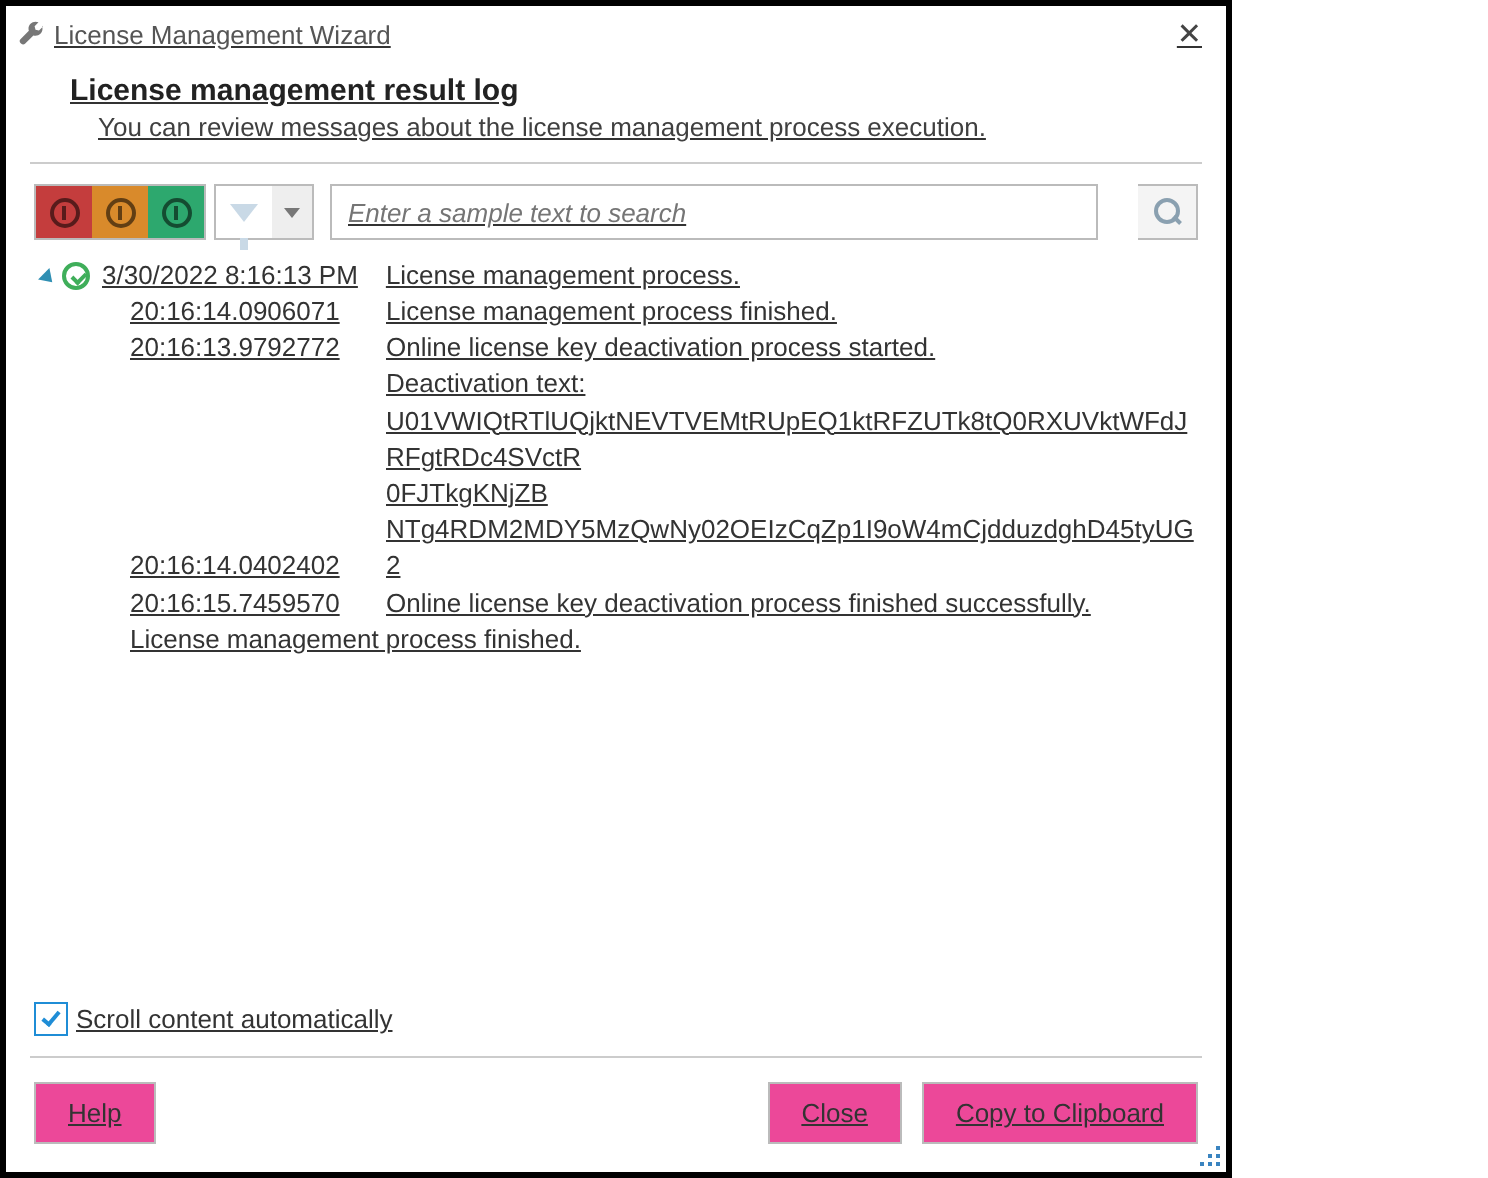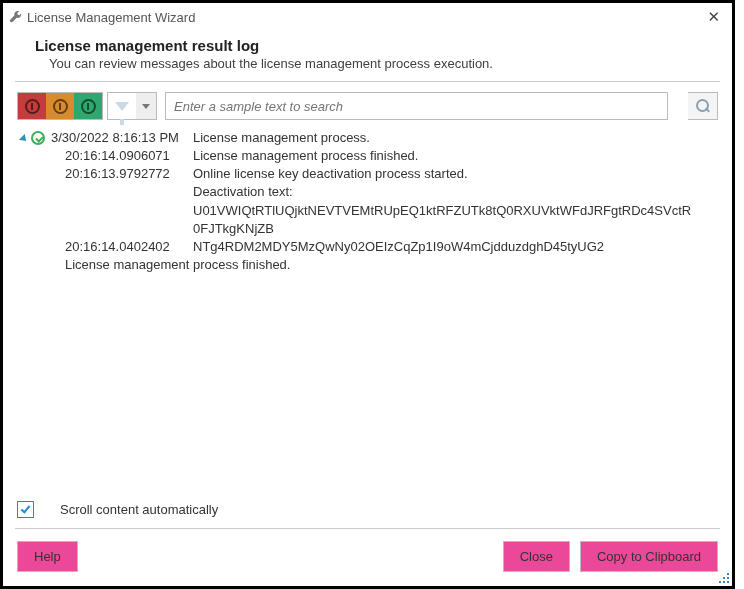--- a/index.html
+++ b/index.html
@@ -6,27 +6,28 @@
   html, body { margin: 0; padding: 0; }
   body {
     font-family: "Segoe UI", Tahoma, sans-serif;
     font-size: 13px;
     color: #333;
     background: #fff;
     width: 744px;
     height: 589px;
   }
   .window {
-    width: 735px;
+    width: 616px;
     height: 589px;
     background: #fff;
     border: 3px solid #000;
     display: flex;
     flex-direction: column;
     position: relative;
+    text-decoration: underline;
   }
   .titlebar {
     display: flex;
     align-items: center;
     padding: 4px 8px 4px 6px;
     height: 28px;
   }
   .titlebar .title-text {
     flex: 1;
     font-size: 13px;
@@ -207,21 +208,21 @@
   }
   .root-ts { margin-left:2px; white-space:nowrap;}
   .root-msg { margin-left:10px;}
   .log-rows { padding-left: 48px; }
   .log-row { display:flex; align-items:flex-end; line-height:1.4; }
   .log-ts { width:128px; flex-shrink:0; }
   .log-msg { flex:1; word-break: break-all; white-space: pre-line; }
   .scroll-row {
     display:flex;
     align-items:center;
-    gap:26px;
+    gap:4px;
     padding: 4px 14px 10px 14px;
   }
   .chk {
     width:17px;height:17px;
     border:1.5px solid #1f8dd6;
     display:flex;align-items:center;justify-content:center;
     cursor:pointer;
     background:#fff;
   }
   .chk .tick{
@@ -323,20 +324,24 @@
           <span class="log-msg">Online license key deactivation process started.</span>
         </div>
         <div class="log-row">
           <span class="log-ts">20:16:14.0402402</span>
           <span class="log-msg">Deactivation text:
 U01VWIQtRTlUQjktNEVTVEMtRUpEQ1ktRFZUTk8tQ0RXUVktWFdJRFgtRDc4SVctR
 0FJTkgKNjZB
 NTg4RDM2MDY5MzQwNy02OEIzCqZp1I9oW4mCjdduzdghD45tyUG2</span>
         </div>
         <div class="log-row">
+          <span class="log-ts">20:16:15.7459570</span>
+          <span class="log-msg">Online license key deactivation process finished successfully.</span>
+        </div>
+        <div class="log-row">
           <span class="log-msg">License management process finished.</span>
         </div>
       </div>
   </div>
 
   <div class="scroll-row">
     <span class="chk">
         <span class="tick"></span>
       </span>
     <span>Scroll content automatically</span>

